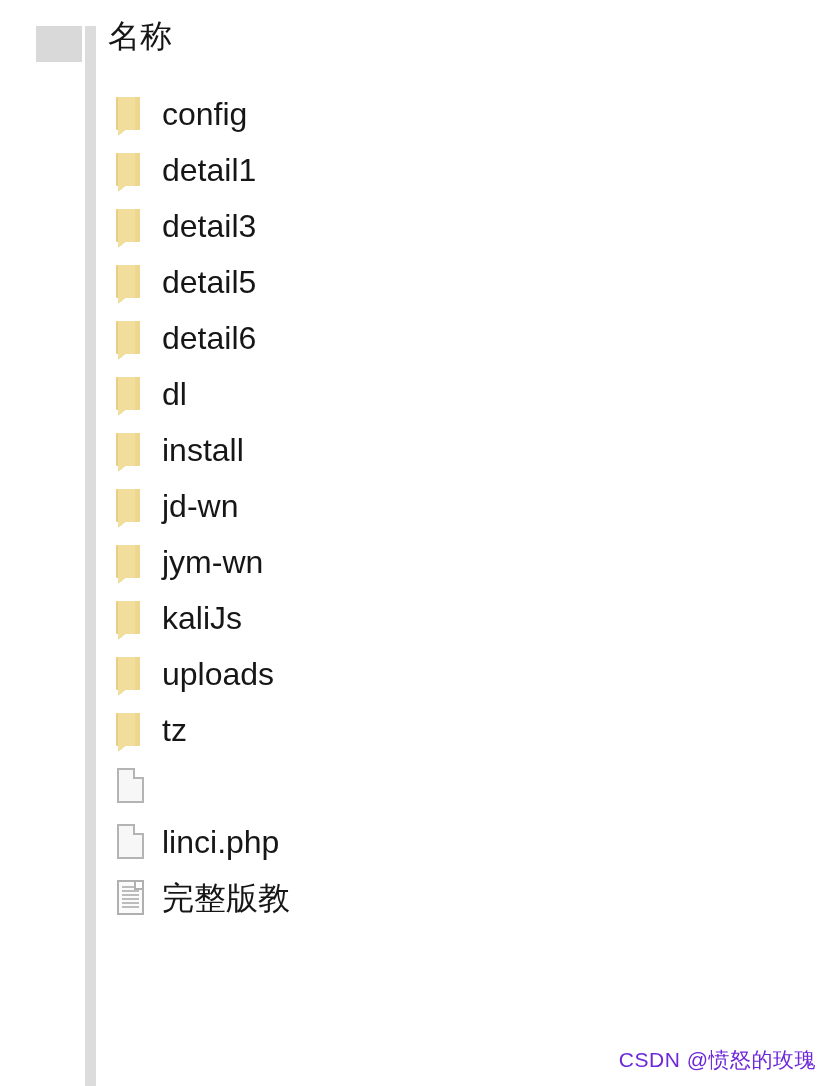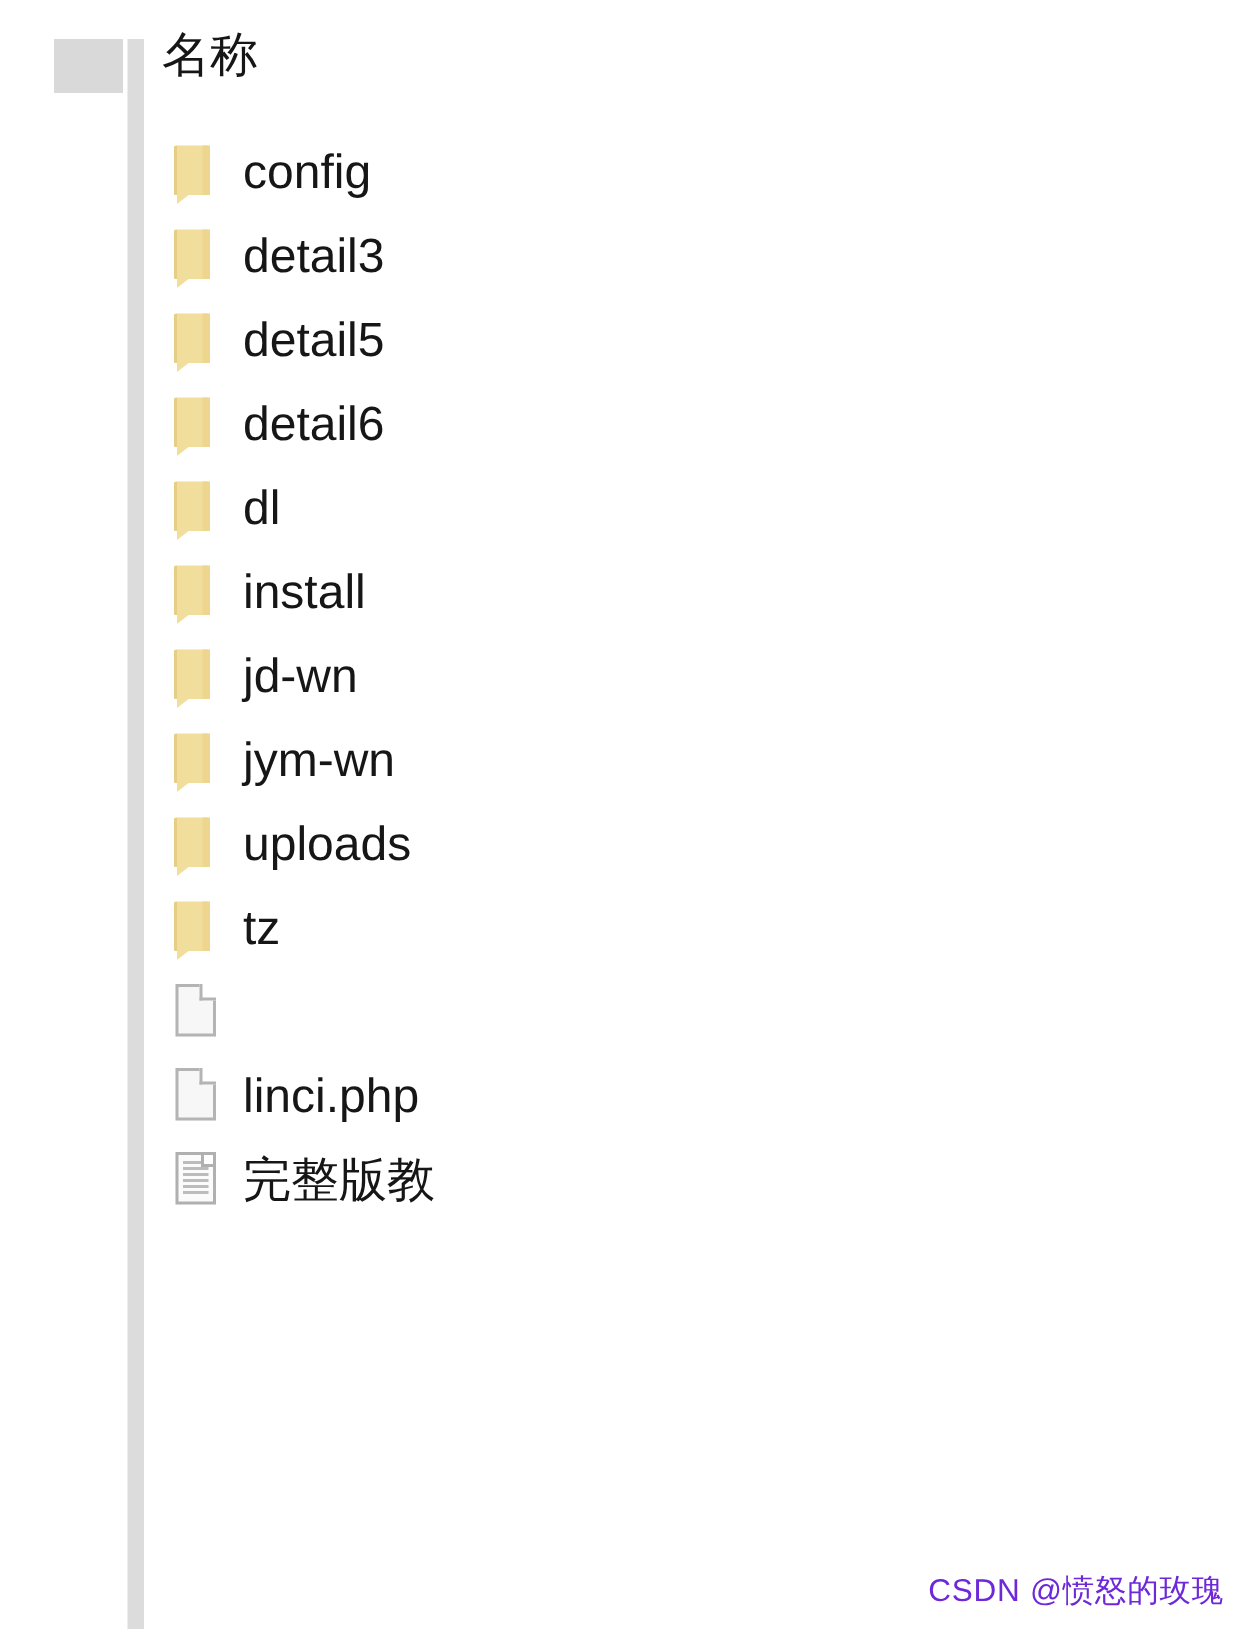--- a/index.html
+++ b/index.html
@@ -218,20 +218,26 @@
       <div class="file-row">
         <div class="row-icon">
           <div class="icon-folder"></div>
         </div>
         <span class="row-label">config</span>
       </div>
       <div class="file-row">
         <div class="row-icon">
           <div class="icon-folder"></div>
         </div>
+        <span class="row-label">detail1</span>
+      </div>
+      <div class="file-row">
+        <div class="row-icon">
+          <div class="icon-folder"></div>
+        </div>
         <span class="row-label">detail3</span>
       </div>
       <div class="file-row">
         <div class="row-icon">
           <div class="icon-folder"></div>
         </div>
         <span class="row-label">detail5</span>
       </div>
       <div class="file-row">
         <div class="row-icon">
@@ -255,20 +261,26 @@
         <div class="row-icon">
           <div class="icon-folder"></div>
         </div>
         <span class="row-label">jd-wn</span>
       </div>
       <div class="file-row">
         <div class="row-icon">
           <div class="icon-folder"></div>
         </div>
         <span class="row-label">jym-wn</span>
+      </div>
+      <div class="file-row">
+        <div class="row-icon">
+          <div class="icon-folder"></div>
+        </div>
+        <span class="row-label">kaliJs</span>
       </div>
       <div class="file-row">
         <div class="row-icon">
           <div class="icon-folder"></div>
         </div>
         <span class="row-label">uploads</span>
       </div>
       <div class="file-row">
         <div class="row-icon">
           <div class="icon-folder"></div>

